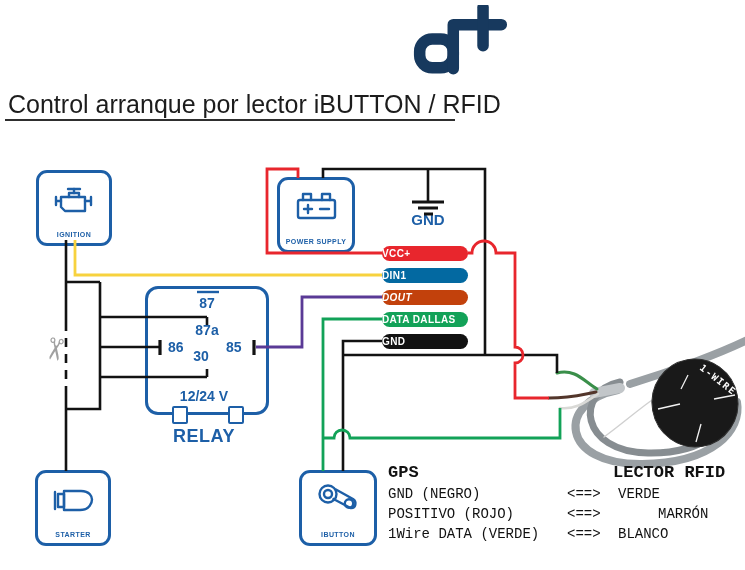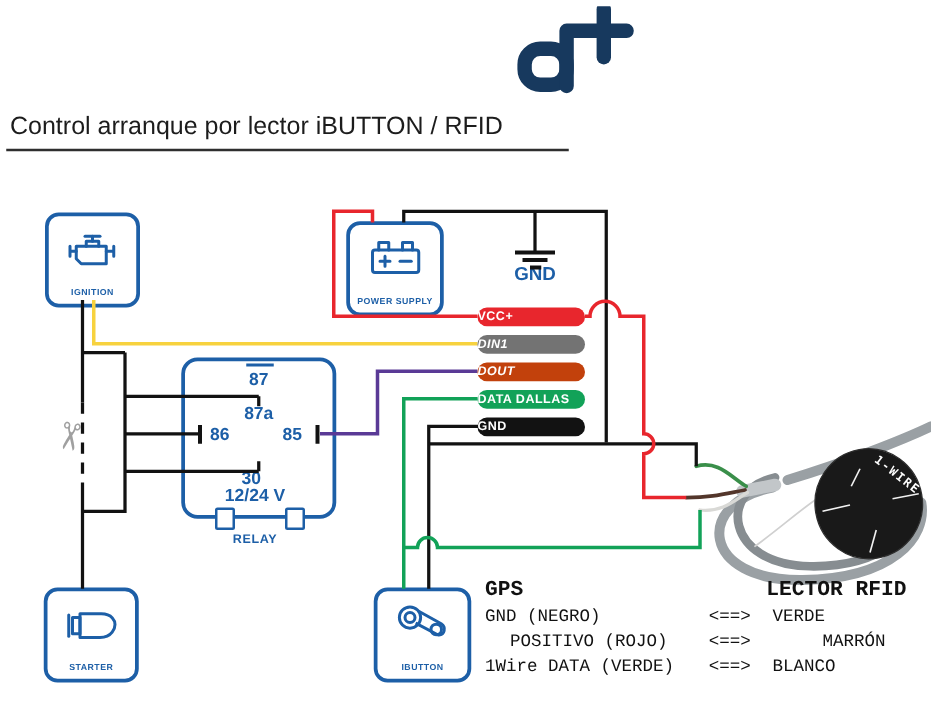--- a/index.html
+++ b/index.html
@@ -3,48 +3,48 @@
 <meta charset="utf-8">
 <style>
   html,body{margin:0;padding:0;background:#fff;}
   .stage{position:relative;width:745px;height:570px;background:#fff;overflow:hidden;
          font-family:"Liberation Sans",sans-serif;}
   .abs{position:absolute;}
 
   
   .brand{position:absolute;left:505px;top:28px;font-size:24px;font-weight:bold;color:#f58220;letter-spacing:0px;}
   .tagline{position:absolute;left:511px;top:60px;font-size:13px;font-weight:bold;color:#17395e;letter-spacing:2.2px;}
-  .title{position:absolute;left:8px;top:90px;font-size:20px;color:#1c1c1c;}
+  .title{position:absolute;left:8px;top:90px;font-size:25px;color:#1c1c1c;}
   .title-rule{position:absolute;left:5px;top:119px;width:450px;border-top:2px solid #2e2e2e;}
 
   
   .device-box{position:absolute;border:3px solid #1d5fa7;border-radius:11px;background:transparent;}
   .device-label{position:absolute;left:0;right:0;bottom:5px;text-align:center;
                 font-size:7px;font-weight:bold;color:#1d5fa7;letter-spacing:.4px;}
   .device-icon{position:absolute;left:50%;top:8px;transform:translateX(-50%);}
 
   
   .relay-box{position:absolute;left:145px;top:286px;width:118px;height:123px;
              border:3px solid #1d5fa7;border-radius:13px;background:transparent;}
   .relay-tab{position:absolute;width:12px;height:14px;border:2.5px solid #1d5fa7;border-radius:2px;background:#fff;}
   .pin-label{position:absolute;font-size:14px;font-weight:bold;color:#1d5fa7;}
   .center{text-align:center;}
 
   
   .pill{position:absolute;left:382px;width:86px;height:15px;border-radius:8px;
         color:#fff;font-size:10px;font-weight:bold;letter-spacing:.4px;
         text-align:left;line-height:15px;}
-  .pill-red{background:#e8262d;} .pill-yellow{background:#737373;font-style:italic;}
+  .pill-red{background:#e8262d;} .pill-yellow{background:#0369a1;}
   .pill-purple{background:#c2410c;font-style:italic;} .pill-green{background:#12a258;}
   .pill-black{background:#121212;}
 
   .gnd-label{position:absolute;left:402px;top:211px;width:52px;text-align:center;
              font-size:15px;font-weight:bold;color:#1d5fa7;}
   .relay-name{position:absolute;left:150px;top:426px;width:108px;text-align:center;
-              font-size:10px;font-weight:bold;color:#1d5fa7;letter-spacing:.5px;}
+              font-size:18px;font-weight:bold;color:#1d5fa7;letter-spacing:.5px;}
 
   .scissors{position:absolute;left:42px;top:334px;font-size:30px;color:#a0a0a0;
             transform:rotate(100deg);line-height:30px;}
 
   
   .mono{font-family:"Liberation Mono","DejaVu Sans Mono",monospace;color:#111;}
   .tbl-head{position:absolute;top:463px;font-size:17px;font-weight:bold;}
   .tbl-cell{position:absolute;font-size:14px;}
   svg text{font-family:"DejaVu Sans Mono",monospace;}
 </style>
@@ -115,21 +115,21 @@
   </div>
 
   <div class="relay-box"></div>
   <div class="relay-tab" style="left:172px;top:406px;"></div>
   <div class="relay-tab" style="left:228px;top:406px;"></div>
 
   <div class="pin-label center" style="left:183px;top:295px;width:48px;">87</div>
   <div class="pin-label center" style="left:183px;top:322px;width:48px;">87a</div>
   <div class="pin-label" style="left:168px;top:339px;">86</div>
   <div class="pin-label" style="left:226px;top:339px;">85</div>
-  <div class="pin-label center" style="left:177px;top:374px;width:48px;text-align:center;">30</div>
+  <div class="pin-label center" style="left:177px;top:348px;width:48px;text-align:center;">30</div>
   <div class="pin-label center" style="left:150px;top:388px;width:108px;">12/24 V</div>
   <div class="relay-name">RELAY</div>
 
   <div class="gnd-label">GND</div>
 
   <svg class="abs" style="left:0;top:0;" width="745" height="570" viewBox="0 0 745 570">
 
     <g fill="none" stroke-linecap="round">
       <path d="M618 390 C 556 402 560 465 642 464 C 714 463 742 430 737 402" stroke="#9aa0a4" stroke-width="8"></path>
       <path d="M620 382 C 574 392 580 452 648 453 C 706 454 736 424 732 398" stroke="#878d91" stroke-width="7"></path>
@@ -200,21 +200,21 @@
 
   <div class="scissors">✂</div>
 
   <div class="mono tbl-head" style="left:388px;">GPS</div>
   <div class="mono tbl-head" style="left:613px;">LECTOR RFID</div>
 
   <div class="mono tbl-cell" style="left:388px;top:486px;">GND (NEGRO)</div>
   <div class="mono tbl-cell" style="left:567px;top:486px;">&lt;==&gt;</div>
   <div class="mono tbl-cell" style="left:618px;top:486px;">VERDE</div>
 
-  <div class="mono tbl-cell" style="left:408px;top:506px;">POSITIVO (ROJO)</div>
+  <div class="mono tbl-cell" style="left:388px;top:506px;">POSITIVO (ROJO)</div>
   <div class="mono tbl-cell" style="left:567px;top:506px;">&lt;==&gt;</div>
   <div class="mono tbl-cell" style="left:618px;top:506px;padding-left:40px;">MARRÓN</div>
 
   <div class="mono tbl-cell" style="left:388px;top:526px;">1Wire DATA (VERDE)</div>
   <div class="mono tbl-cell" style="left:567px;top:526px;">&lt;==&gt;</div>
   <div class="mono tbl-cell" style="left:618px;top:526px;">BLANCO</div>
 
 </div>
 
 </body></html>

